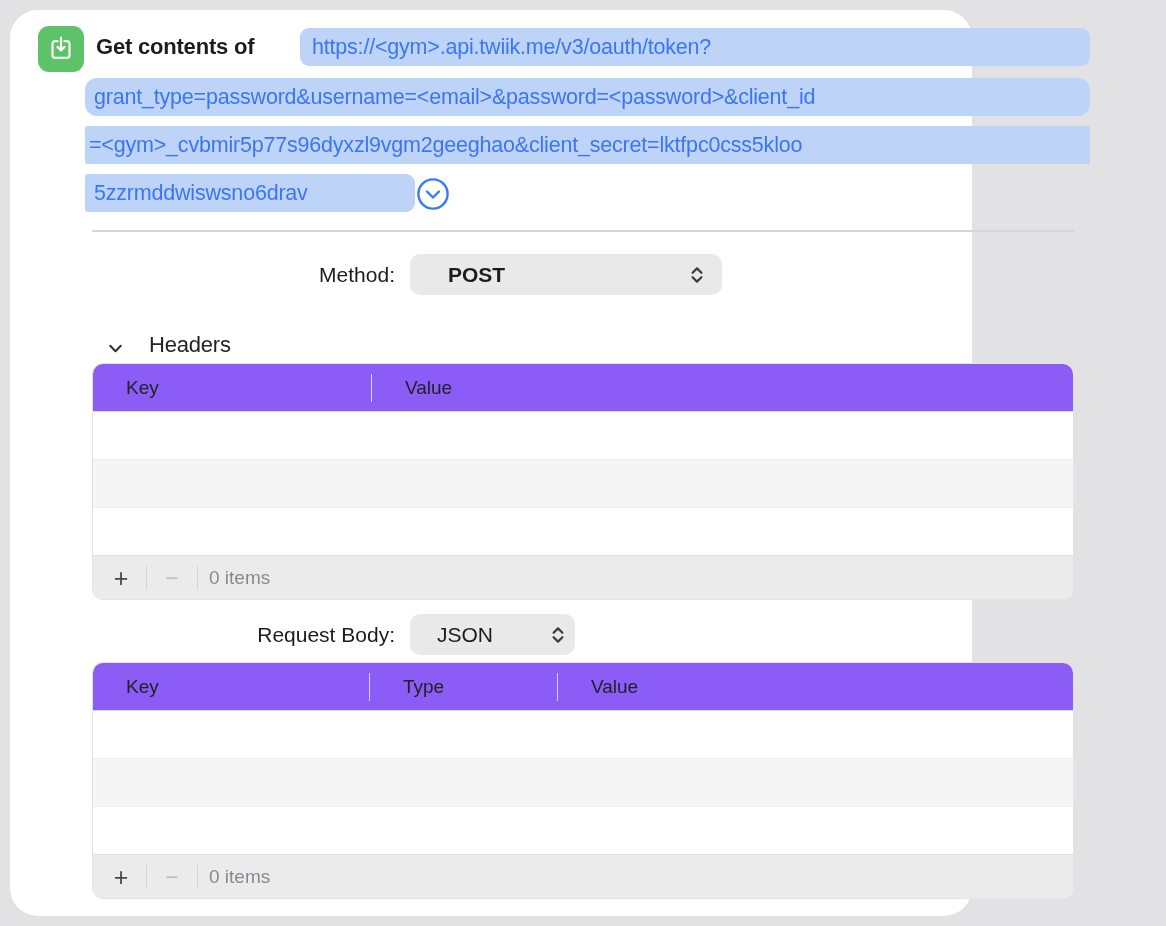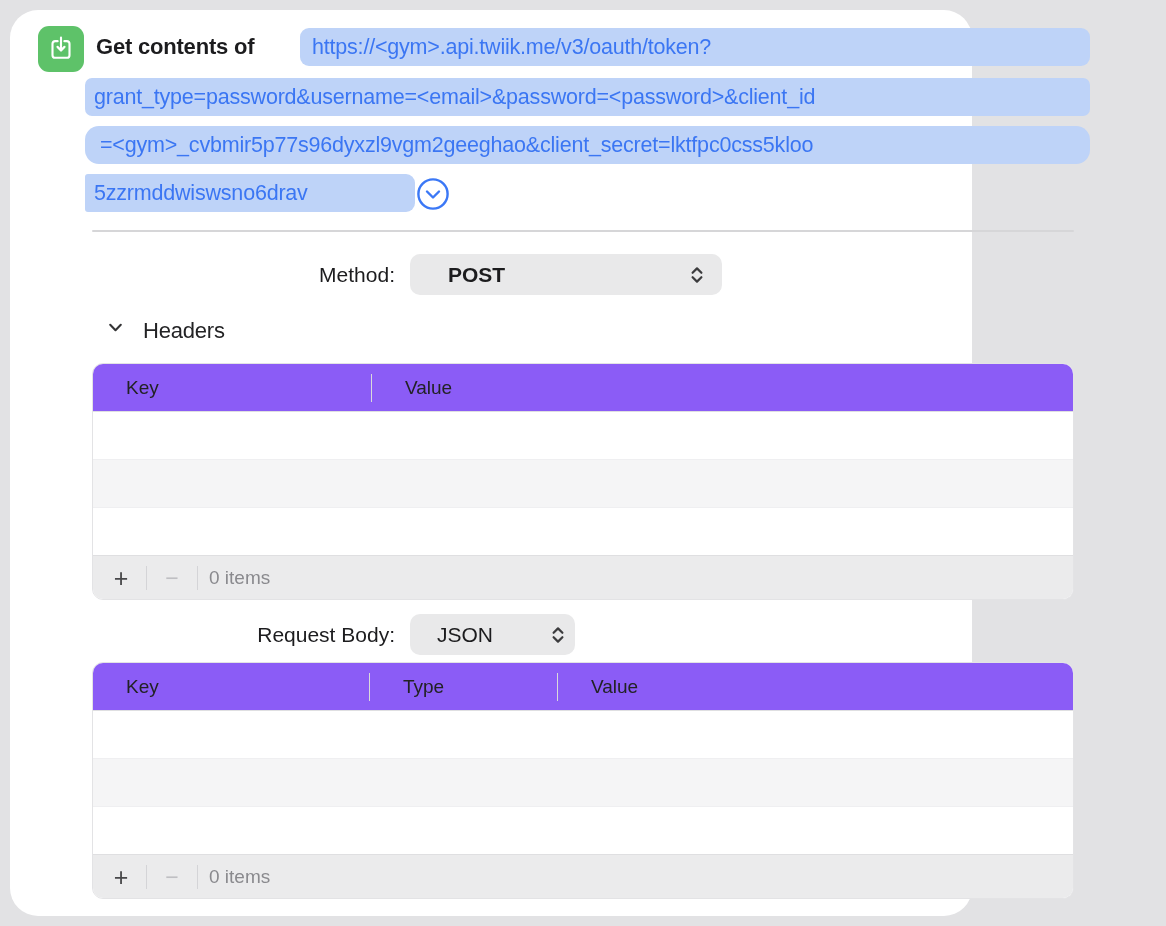--- a/index.html
+++ b/index.html
@@ -29,22 +29,22 @@
     font-size:22px; font-weight:700; color:#1c1c1e; letter-spacing:-0.2px;
     white-space:nowrap;
   }
   .pill {
     background: var(--highlight_blue, #bed3f8);
     color: var(--accent_blue, #3b76f3);
     font-size:21.5px; font-weight:400; letter-spacing:-0.2px;
     height:38px; line-height:38px; white-space:nowrap; overflow:hidden;
   }
   .pill-1 { left:290px; top:18px; width:790px; border-radius:9px; padding-left:12px; }
-  .pill-2 { left:75px; top:68px;  width:1005px; border-radius:7px; padding-left:9px; }
-  .pill-3 { left:75px; top:116px; width:1005px; border-radius:14px; padding-left:15px; }
+  .pill-2 { left:75px; top:68px;  width:1005px; border-radius:12px; padding-left:9px; }
+  .pill-3 { left:75px; top:116px; width:1005px; border-radius:2px; padding-left:4px; }
   .pill-4 { left:75px; top:164px; width:330px; border-radius:3px 9px 9px 3px; padding-left:9px; }
 
   .expand-btn {
     left:406px; top:167px; width:34px; height:34px;
     background:none; border:none; cursor:pointer; padding:0;
     display:flex; align-items:center; justify-content:center;
   }
 
   .divider { left:82px; top:220px; width:982px; height:2px; background:#d6d6d8; border-radius:1px; }
 
@@ -58,21 +58,21 @@
   .dropdown {
     background:#e9e9ea; border-radius:10px; height:41px;
     display:flex; align-items:center; cursor:pointer; border:none;
   }
   .dd-method { left:400px; top:244px; width:312px; padding:0 14px 0 38px;font-weight:bold; }
   .dd-body   { left:400px; top:604px; width:165px; padding:0 6px 0 27px; }
   .dd-value { font-size:21px; color:#1c1c1e; flex:1 1 auto; text-align:left; }
 
   
   .disclosure {
-    left:96px; top:308px; height:32px; display:flex; align-items:flex-start; gap:18px;
+    left:96px; top:316px; height:32px; display:flex; align-items:flex-end; gap:24px;
     cursor:pointer; background:none; border:none;
   }
   .disclosure-label { font-size:22px; font-weight:500; color:#232325; letter-spacing:-0.2px; }
 
   
   .kv-table {
     width:982px; left:82px;
     border:1px solid #e3e3e5; border-radius:11px; overflow:hidden;
     background:#fff;
   }

